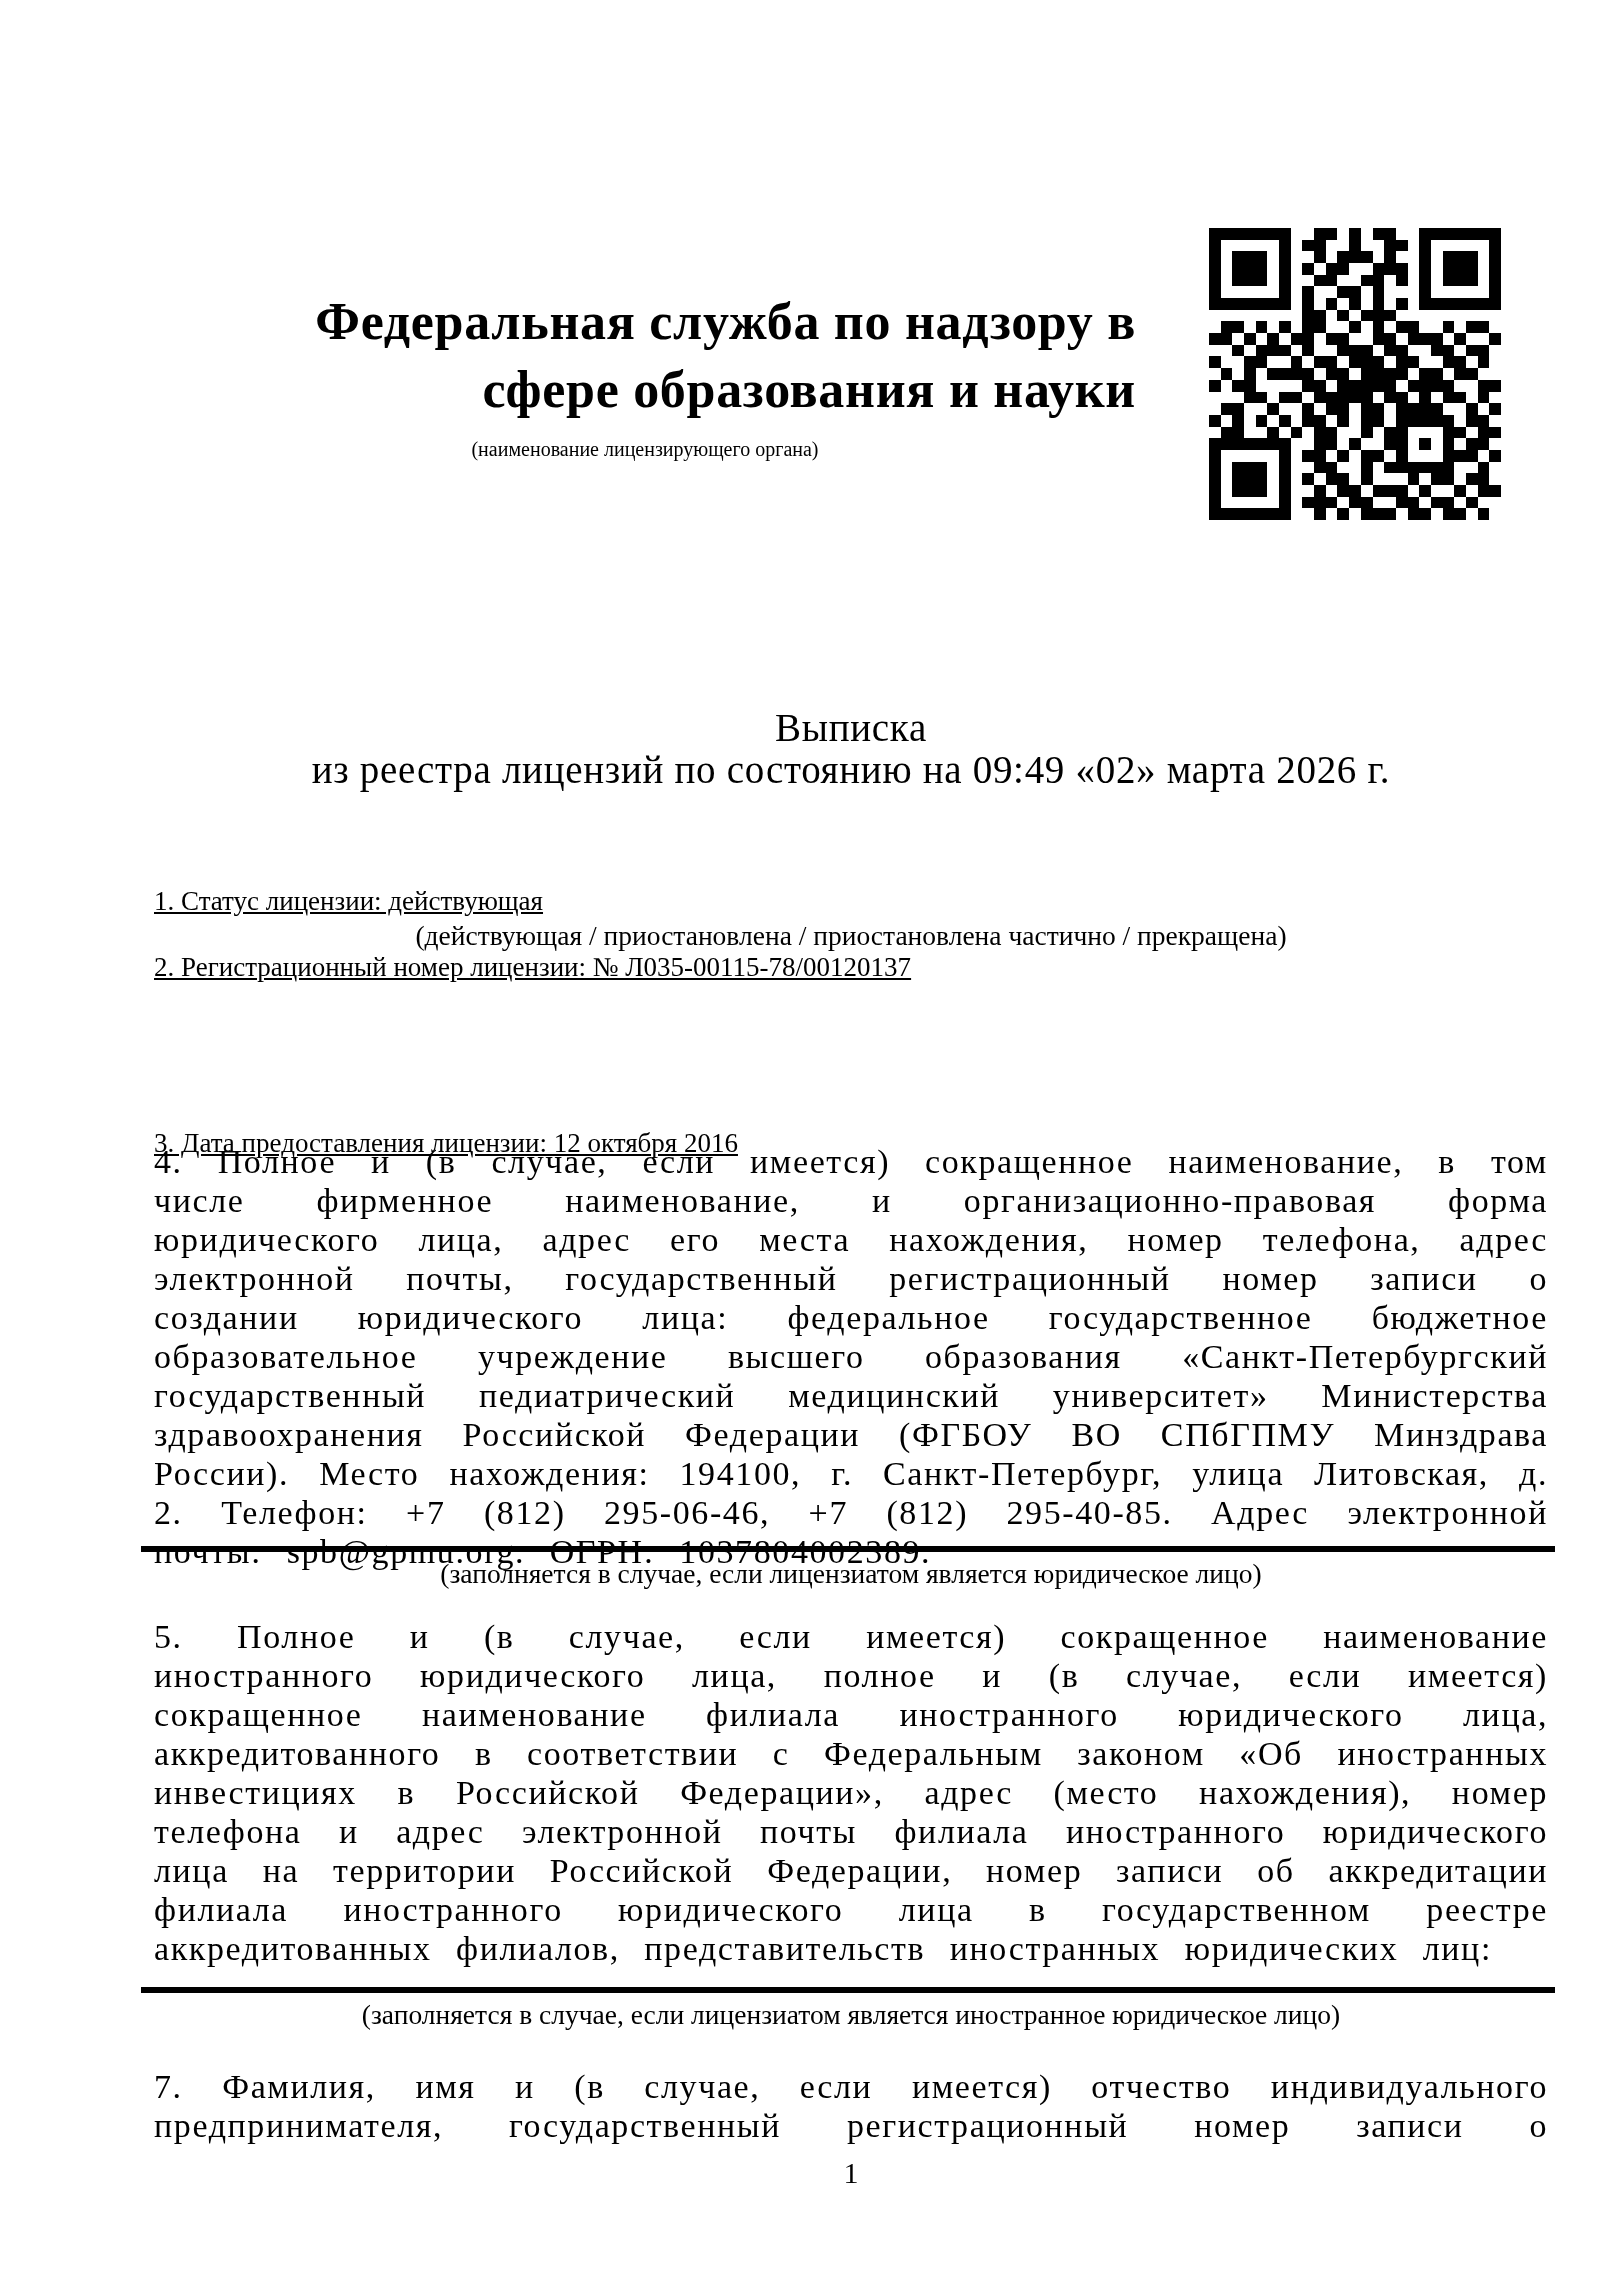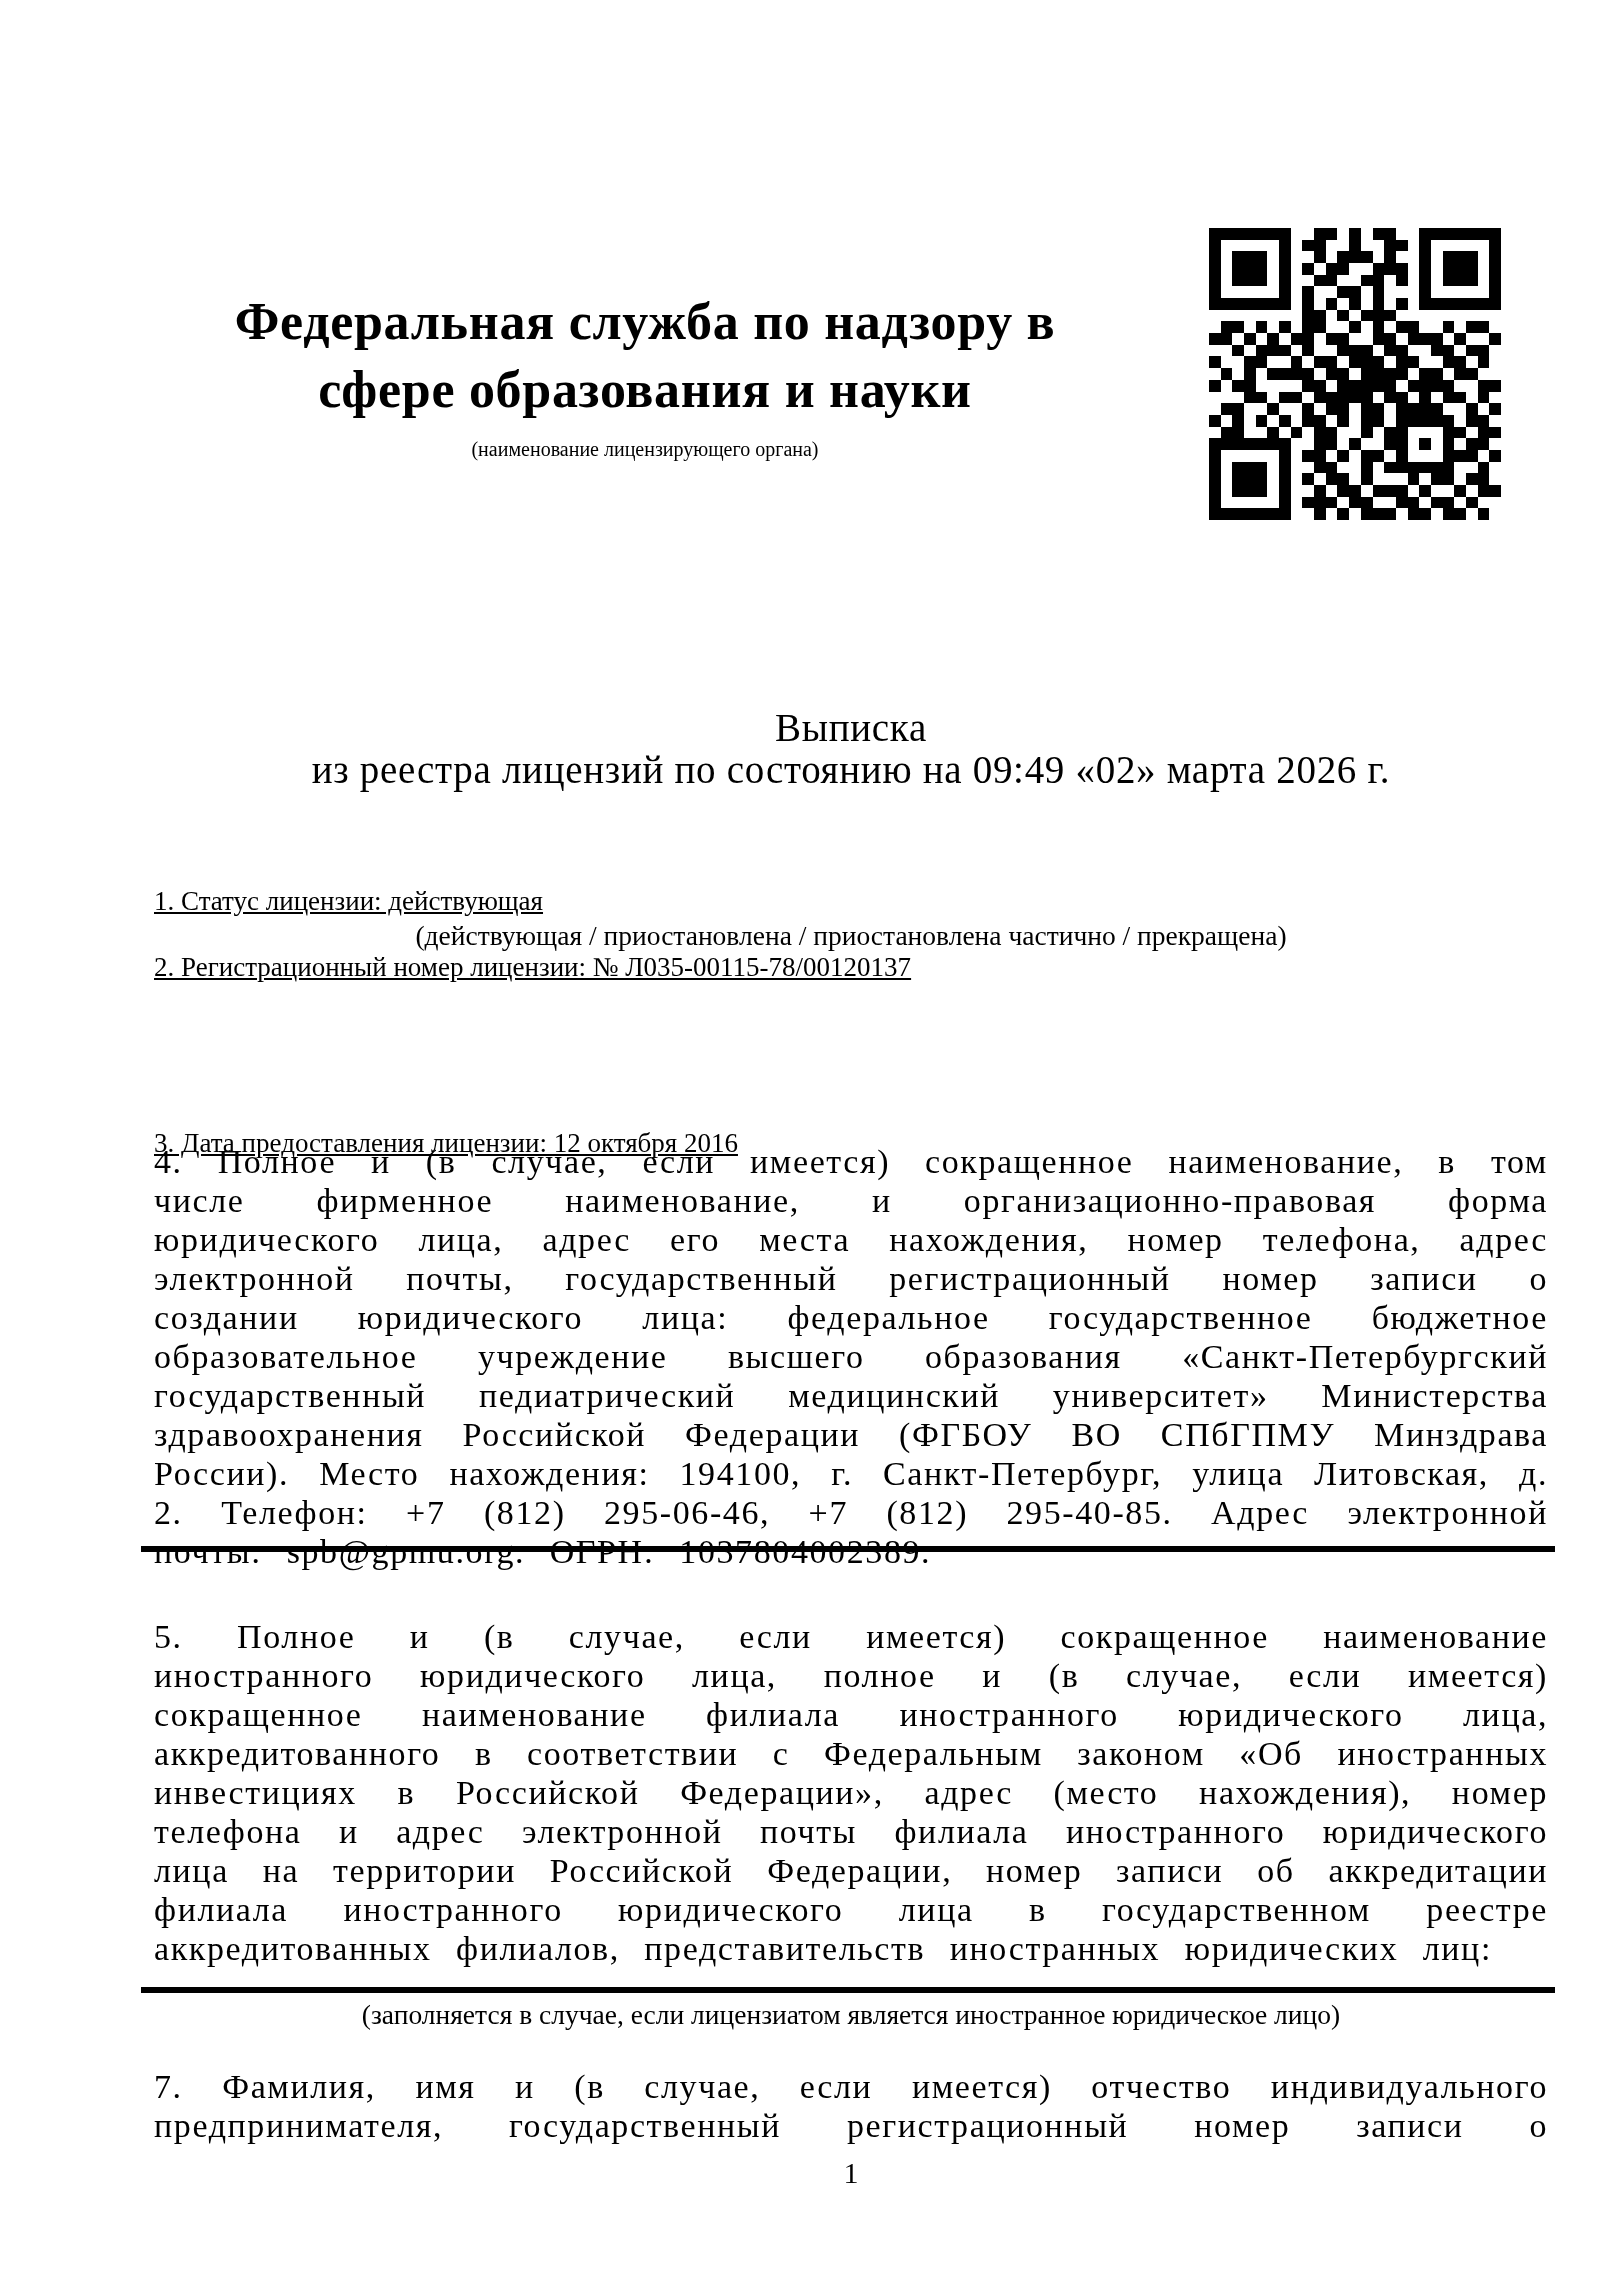--- a/index.html
+++ b/index.html
@@ -29,21 +29,21 @@
     grid-template-rows: repeat(25, 1fr);
   }
   .qr-cell { background: #ffffff; }
   .qr-cell.on { background: #000000; }
 
   
   .header {
     left: 154px;
     top: 288px;
     width: 982px;
-    text-align: center;
+    text-align: right;
     font-weight: bold;
     font-size: 52px;
     line-height: 68px;
     letter-spacing: 0.7px;
   }
   .header-caption {
     left: 154px;
     top: 432px;
     width: 982px;
     text-align: center;
@@ -762,20 +762,21 @@
 
   <div class="abs item item1">1. Статус лицензии: действующая</div>
   <div class="abs small-caption caption-status">(действующая / приостановлена / приостановлена частично / прекращена)</div>
 
   <div class="abs item item2">2. Регистрационный номер лицензии: № Л035-00115-78/00120137</div>
 
   <div class="abs item item3">3. Дата предоставления лицензии: 12 октября 2016</div>
 
   <div class="abs para para4">4. Полное и (в случае, если имеется) сокращенное наименование, в том числе фирменное наименование, и организационно-правовая форма юридического лица, адрес его места нахождения, номер телефона, адрес электронной почты, государственный регистрационный номер записи о создании юридического лица: федеральное государственное бюджетное образовательное учреждение высшего образования «Санкт-Петербургский государственный педиатрический медицинский университет» Министерства здравоохранения Российской Федерации (ФГБОУ ВО СПбГПМУ Минздрава России). Место нахождения: 194100, г. Санкт-Петербург, улица Литовская, д. 2. Телефон: +7 (812) 295-06-46, +7 (812) 295-40-85. Адрес электронной почты: spb@gpmu.org. ОГРН: 1037804002389.</div>
   <div class="abs rule rule1"></div>
+  <div class="abs small-caption caption-legal">(заполняется в случае, если лицензиатом является юридическое лицо)</div>
 
   <div class="abs para para5">5. Полное и (в случае, если имеется) сокращенное наименование иностранного юридического лица, полное и (в случае, если имеется) сокращенное наименование филиала иностранного юридического лица, аккредитованного в соответствии с Федеральным законом «Об иностранных инвестициях в Российской Федерации», адрес (место нахождения), номер телефона и адрес электронной почты филиала иностранного юридического лица на территории Российской Федерации, номер записи об аккредитации филиала иностранного юридического лица в государственном реестре аккредитованных филиалов, представительств иностранных юридических лиц:</div>
   <div class="abs rule rule2"></div>
   <div class="abs small-caption caption-foreign">(заполняется в случае, если лицензиатом является иностранное юридическое лицо)</div>
 
   <div class="abs para para6">7. Фамилия, имя и (в случае, если имеется) отчество индивидуального предпринимателя, государственный регистрационный номер записи о</div>
 
   <div class="abs page-number">1</div>
 
 </div>

